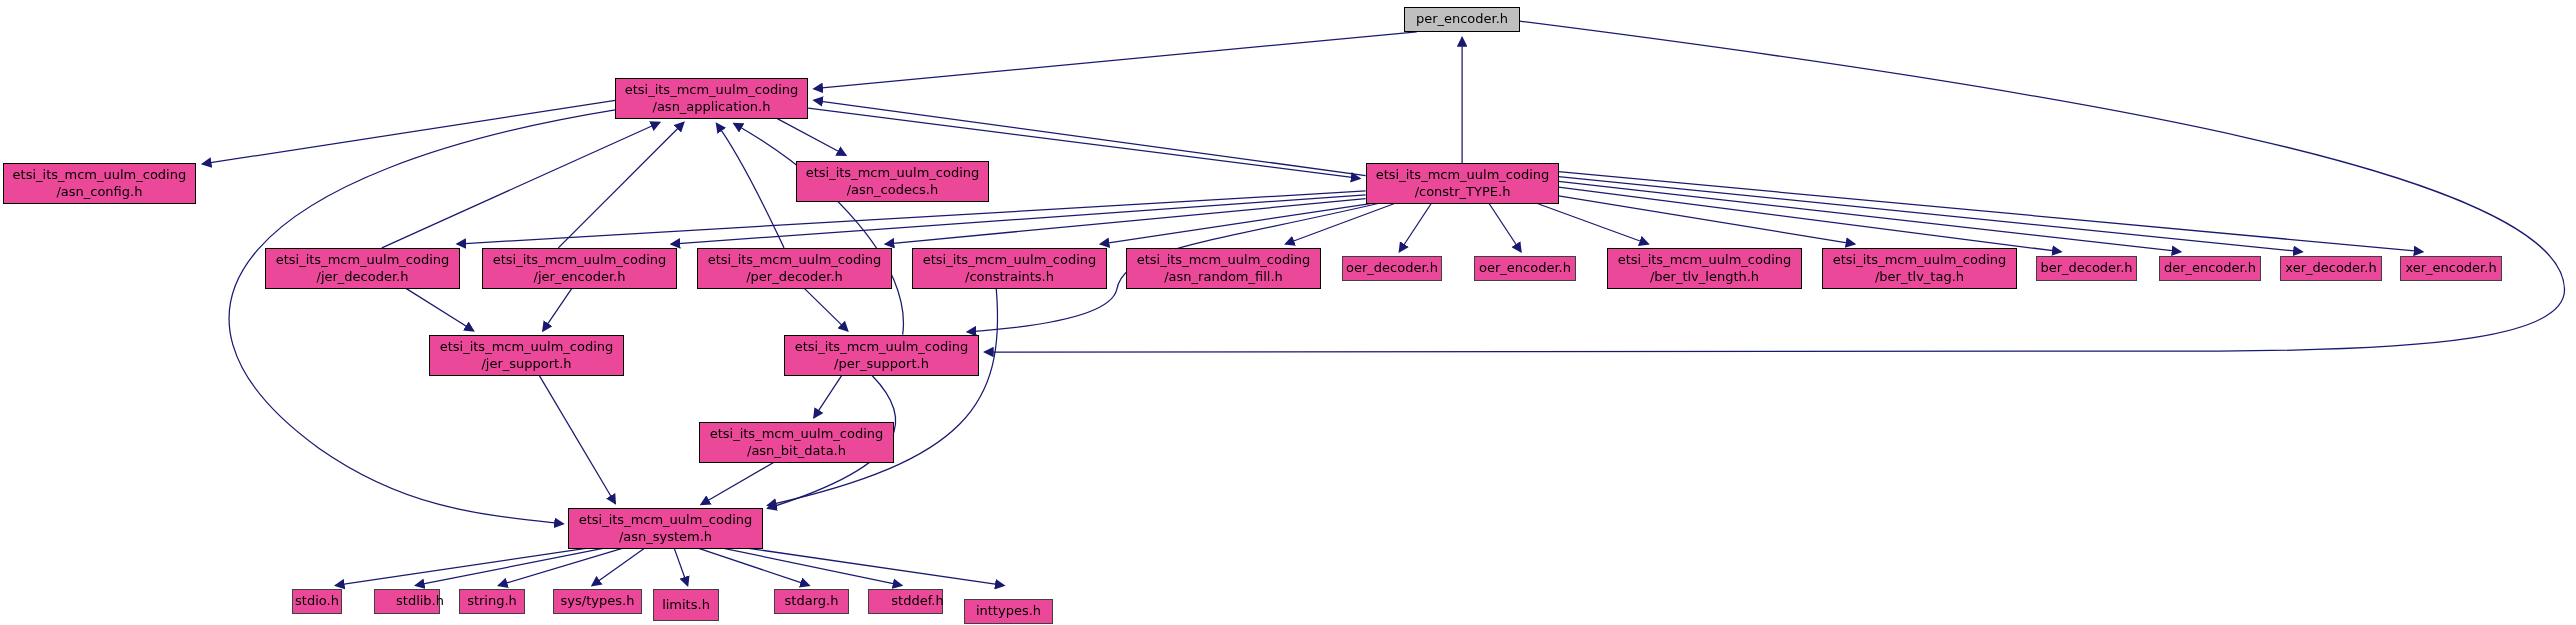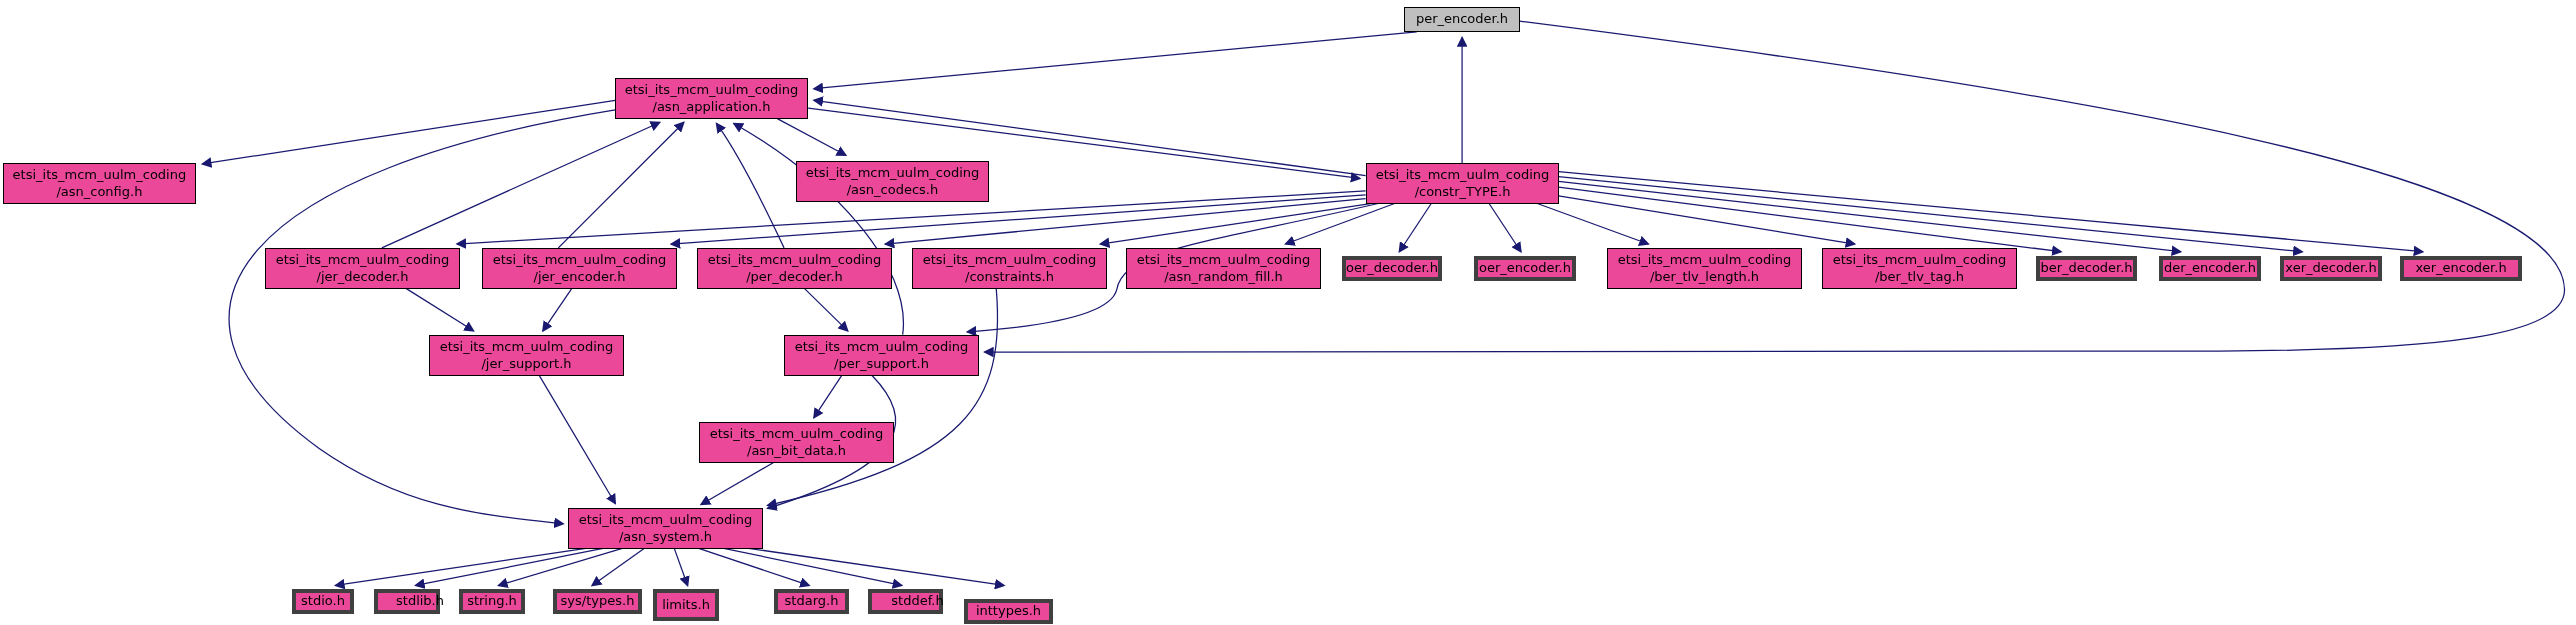--- a/index.html
+++ b/index.html
@@ -17,21 +17,21 @@
     background:#ec4899;
     border:1px solid #000000;
     color:#000000;
     display:flex;flex-direction:column;align-items:center;justify-content:center;
     text-align:center;
     font-size:13px;line-height:16.4px;
     white-space:nowrap;
     z-index:2;
   }
   .node.current{background:#bfbfbf;border:1.4px solid #000000;}
-  .node.external{border:4px solid #404040;}
+  .node.external{border:1px solid #404040;}
   .node span{display:block;}
 </style>
 </head>
 <body>
 
 <div id="canvas" style="background: rgb(255, 255, 255);">
   <svg id="edge-layer" viewBox="0 0 2669 648" xmlns="http://www.w3.org/2000/svg">
     <defs>
       <marker id="arrow" viewBox="0 0 10 10" refX="8.5" refY="5" markerWidth="8.5" markerHeight="8.5" orient="auto-start-reverse">
         <path d="M0,0 L10,5 L0,10 z" fill="#191970"></path>
@@ -137,40 +137,40 @@
     </div>
     <div class="node external" style="left: 2036px; top: 256px; width: 101px; height: 25px;">
       <span>ber_decoder.h</span>
     </div>
     <div class="node external" style="left: 2159px; top: 256px; width: 102px; height: 25px;">
       <span>der_encoder.h</span>
     </div>
     <div class="node external" style="left: 2280px; top: 256px; width: 102px; height: 25px;">
       <span>xer_decoder.h</span>
     </div>
-    <div class="node external" style="left: 2400px; top: 256px; width: 122px; height: 25px;">
+    <div class="node external" style="left: 2400px; top: 256px; width: 102px; height: 25px;">
       <span>xer_encoder.h</span>
     </div>
     <div class="node internal" style="left: 429px; top: 335px; width: 195px; height: 41px;">
       <span>etsi_its_mcm_uulm_coding</span>
       <span>/jer_support.h</span>
     </div>
     <div class="node internal" style="left: 784px; top: 335px; width: 195px; height: 41px;">
       <span>etsi_its_mcm_uulm_coding</span>
       <span>/per_support.h</span>
     </div>
     <div class="node internal" style="left: 699px; top: 422px; width: 195px; height: 41px;">
       <span>etsi_its_mcm_uulm_coding</span>
       <span>/asn_bit_data.h</span>
     </div>
     <div class="node internal" style="left: 568px; top: 508px; width: 195px; height: 41px;">
       <span>etsi_its_mcm_uulm_coding</span>
       <span>/asn_system.h</span>
     </div>
-    <div class="node external" style="left: 292px; top: 589px; width: 62px; height: 25px;">
+    <div class="node external" style="left: 292px; top: 589px; width: 50px; height: 25px;">
       <span>stdio.h</span>
     </div>
     <div class="node external" style="left: 374px; top: 589px; width: 66px; height: 25px; padding-left: 26px;">
       <span>stdlib.h</span>
     </div>
     <div class="node external" style="left: 459px; top: 589px; width: 66px; height: 25px;">
       <span>string.h</span>
     </div>
     <div class="node external" style="left: 544px; top: 589px; width: 89px; height: 25px; margin-left: 9px;">
       <span>sys/types.h</span>

